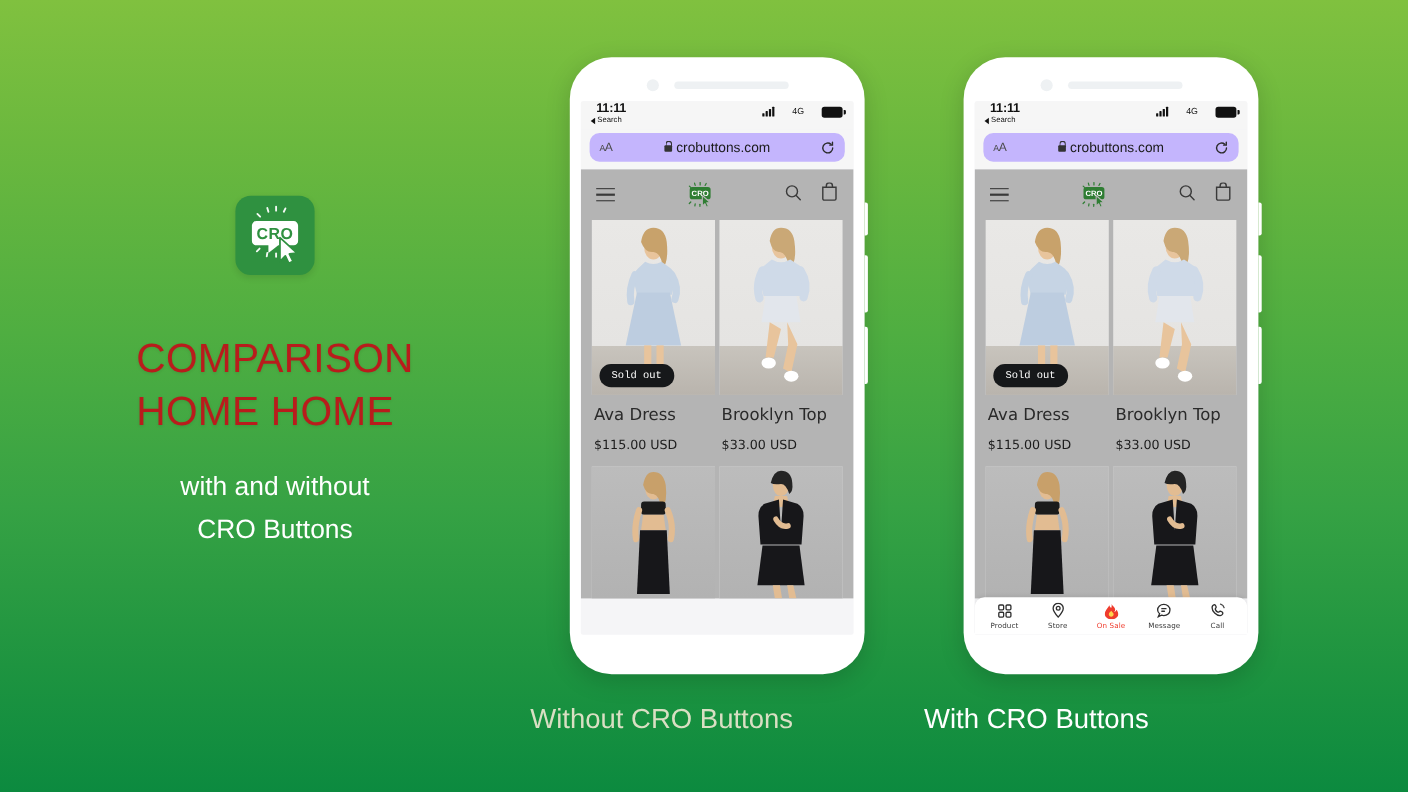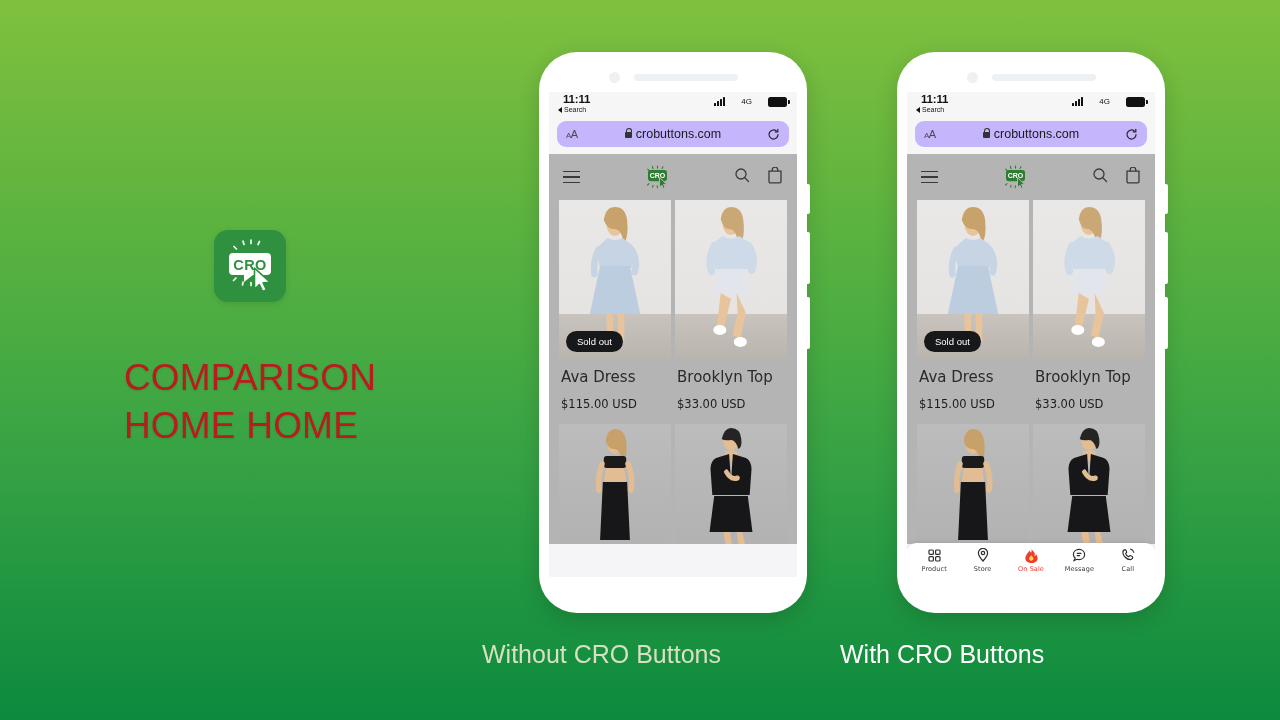--- a/index.html
+++ b/index.html
@@ -61,21 +61,20 @@
 
   
   .phone {
     position: absolute;
     top: 52px;
     width: 268px;
     height: 561px;
     background: #ffffff;
     border-radius: 38px;
     box-shadow: 0 6px 22px rgba(0,0,0,.16);
-    margin-left: 21px;
   }
   .phone.left  { left: 518px; }
   .phone.right { left: 876px; }
 
   
   .side-btn {
     position: absolute;
     right: -3px;
     width: 3px;
     background: #ffffff;
@@ -251,21 +250,21 @@
     font-family: "DejaVu Sans", sans-serif;
   }
   .soldout {
     position: absolute;
     left: 7px; bottom: 7px;
     background: #16181a;
     color: #ffffff;
     font-size: 9.5px;
     padding: 5px 11px;
     border-radius: 11px;
-    font-family: Liberation Sans, sans-serif;
+    font-family: Liberation Mono, monospace;
   }
 
   
   .fig { position:absolute; inset:0; }
   .fl-bg { position:absolute; inset:0; background: linear-gradient(180deg,#e9e8e6 0%, #e5e4e2 72%, #c8c4bd 72%, #b9b4ad 100%); }
   .fl-bg.dk { background: linear-gradient(180deg,#bcbcbc 0%, #b2b2b2 100%); }
 
   
   .cro-nav {
     position: absolute;
@@ -348,20 +347,24 @@
 
       <path d="M40.5 38 L40.5 59.5 L45.4 54.6 L48.6 61.4 L52.4 59.6 L49.1 52.9 L56 52.2 Z" fill="#ffffff" stroke="#2f9140" stroke-width="1.6" stroke-linejoin="round"></path>
     </svg>
   </div>
 
   <div class="headline">
     <div>COMPARISON</div>
     <div>HOME HOME</div>
   </div>
 
+  <div class="subhead">
+    <div>with and without</div>
+    <div>CRO Buttons</div>
+  </div>
 
 </div>
 
 <div class="phone left">
   <span class="side-btn b1"></span>
   <span class="side-btn b2"></span>
   <span class="side-btn b3"></span>
 
   <div class="notch-row">
     <span class="cam-dot"></span>

